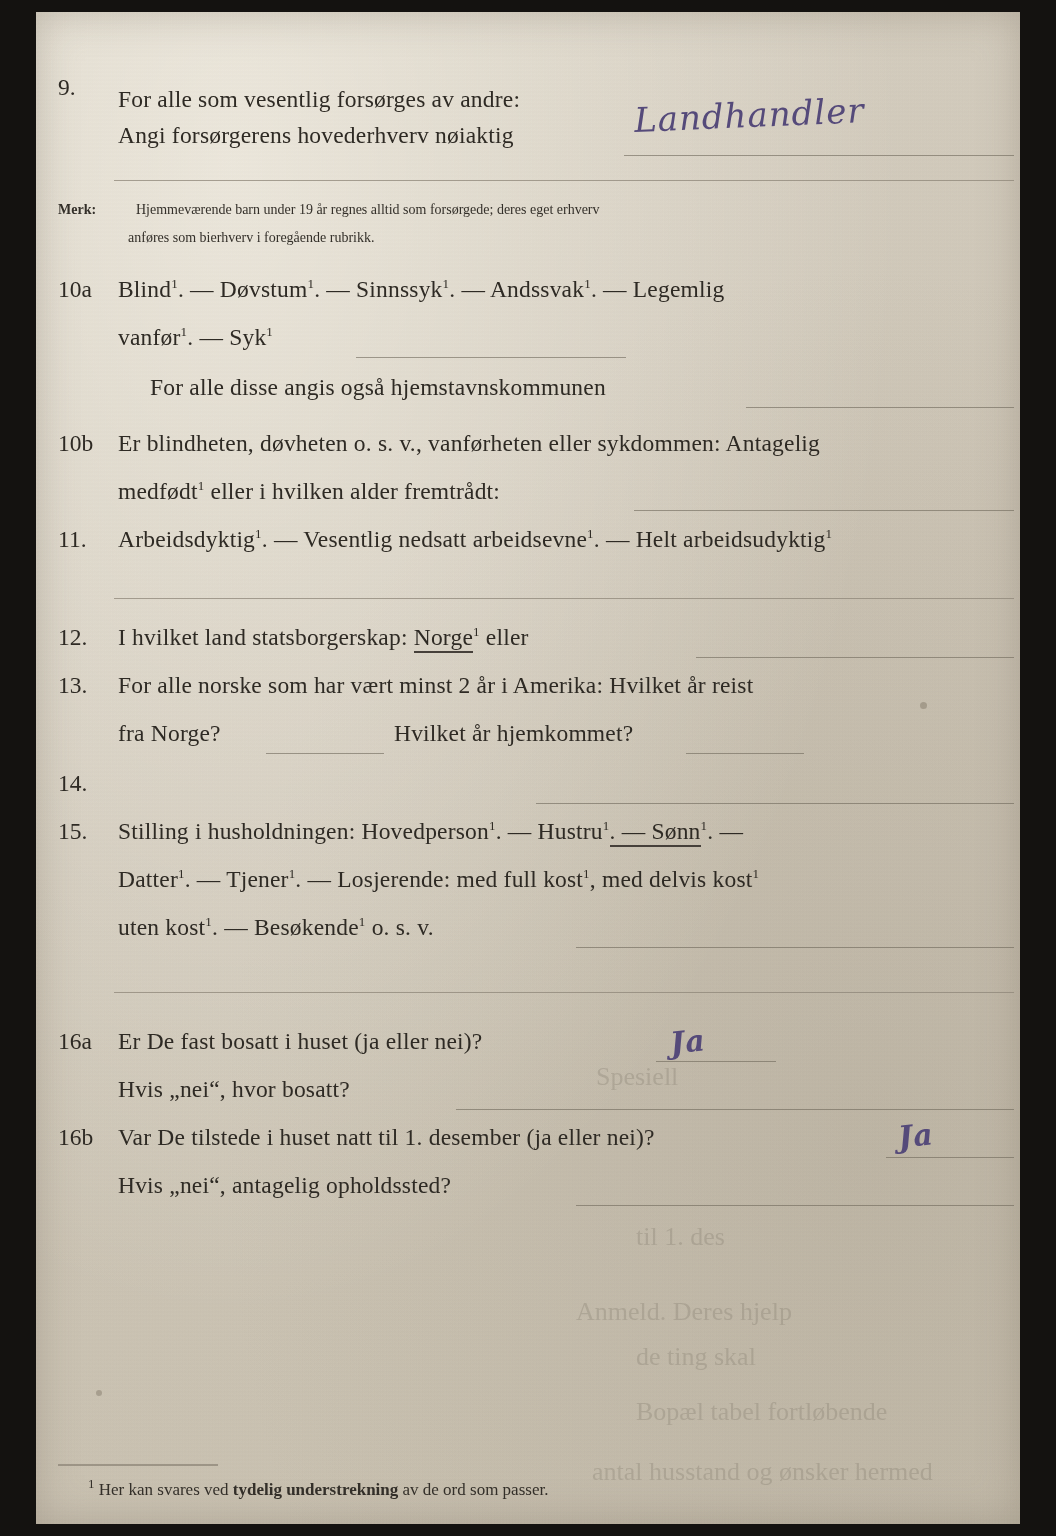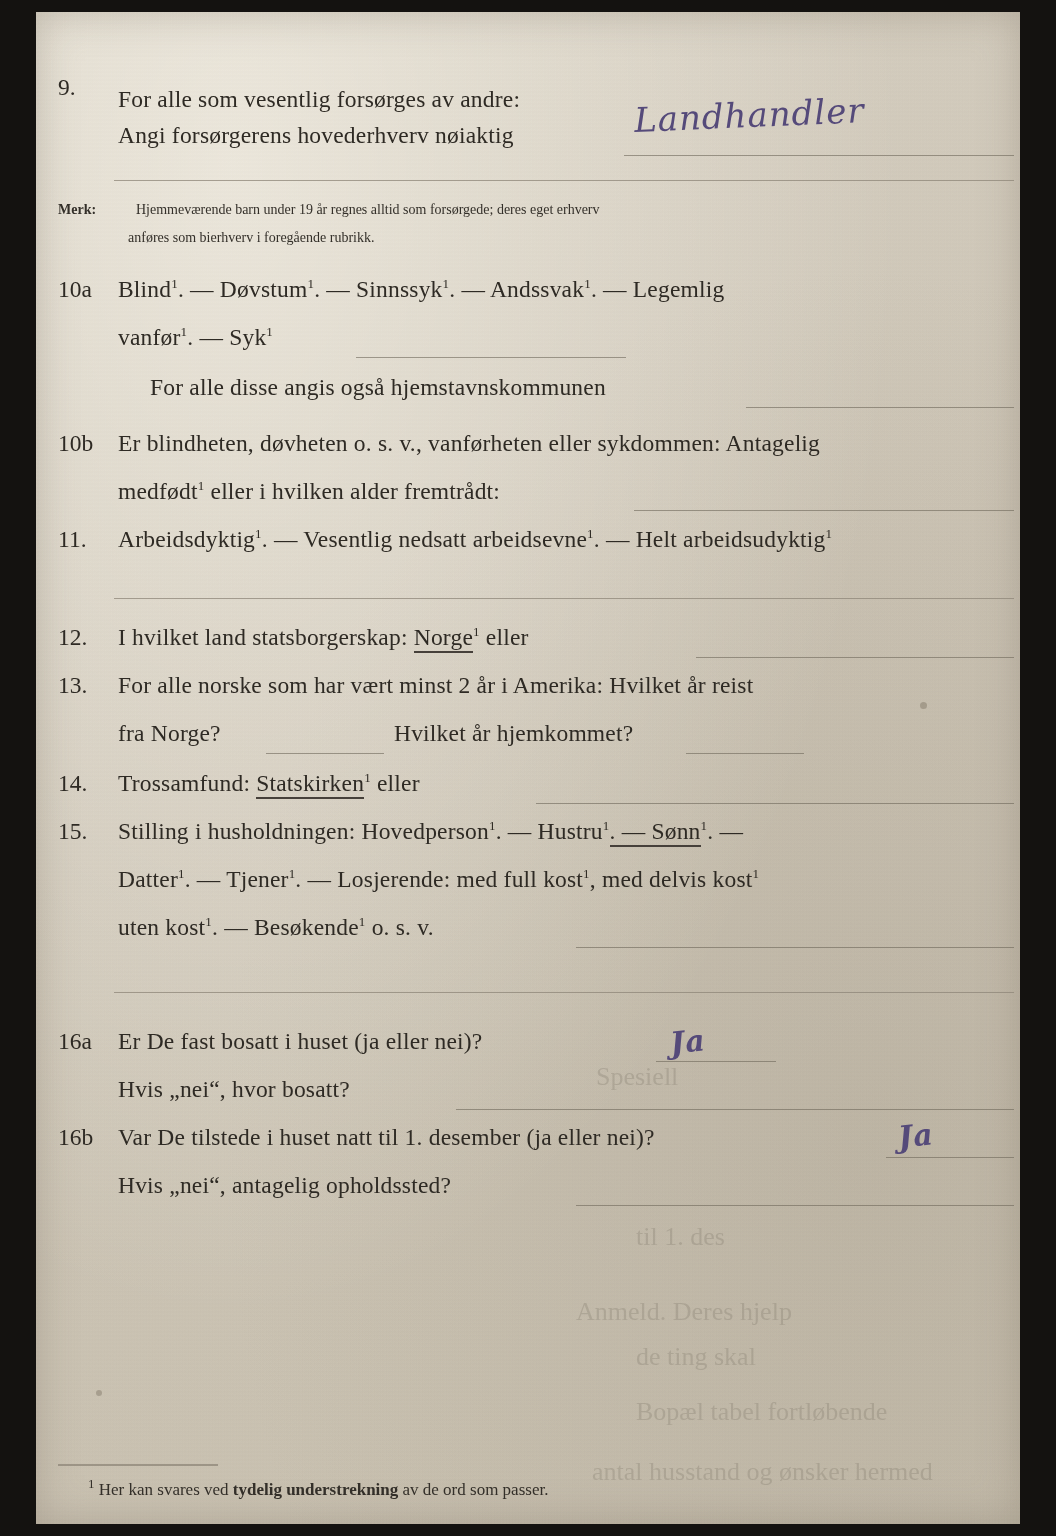--- a/index.html
+++ b/index.html
@@ -178,24 +178,20 @@
       <div class="dotline" style="left:660px; top:645px; width:318px;"></div>
 
       <div class="num" style="left:22px; top:660px;">13.</div>
       <div class="line" style="left:82px; top:660px;">For alle norske som har vært minst 2 år i Amerika: Hvilket år reist</div>
       <div class="line" style="left:82px; top:708px;">fra Norge?</div>
       <div class="dotline" style="left:230px; top:741px; width:118px;"></div>
       <div class="line" style="left:358px; top:708px;">Hvilket år hjemkommet?</div>
       <div class="dotline" style="left:650px; top:741px; width:118px;"></div>
 
       <div class="num" style="left:22px; top:758px;">14.</div>
-      <div class="line" style="left:82px; top:758px;">
-        <span>Trossamfund:</span>
-        <span class="underline-word">Statskirken</span><span class="sup">1</span><span> eller</span>
-      </div>
       <div class="dotline" style="left:500px; top:791px; width:478px;"></div>
 
       <div class="num" style="left:22px; top:806px;">15.</div>
       <div class="line" style="left:82px; top:806px;">
         <span>Stilling i husholdningen: Hovedperson</span><span class="sup">1</span><span>. — Hustru</span><span class="sup">1</span><span class="underline-word">. — Sønn</span><span class="sup">1</span><span>. —</span>
       </div>
       <div class="line" style="left:82px; top:854px;">
         <span>Datter</span><span class="sup">1</span><span>. — Tjener</span><span class="sup">1</span><span>. — Losjerende:  med full kost</span><span class="sup">1</span><span>, med delvis kost</span><span class="sup">1</span>
       </div>
       <div class="line" style="left:82px; top:902px;">

